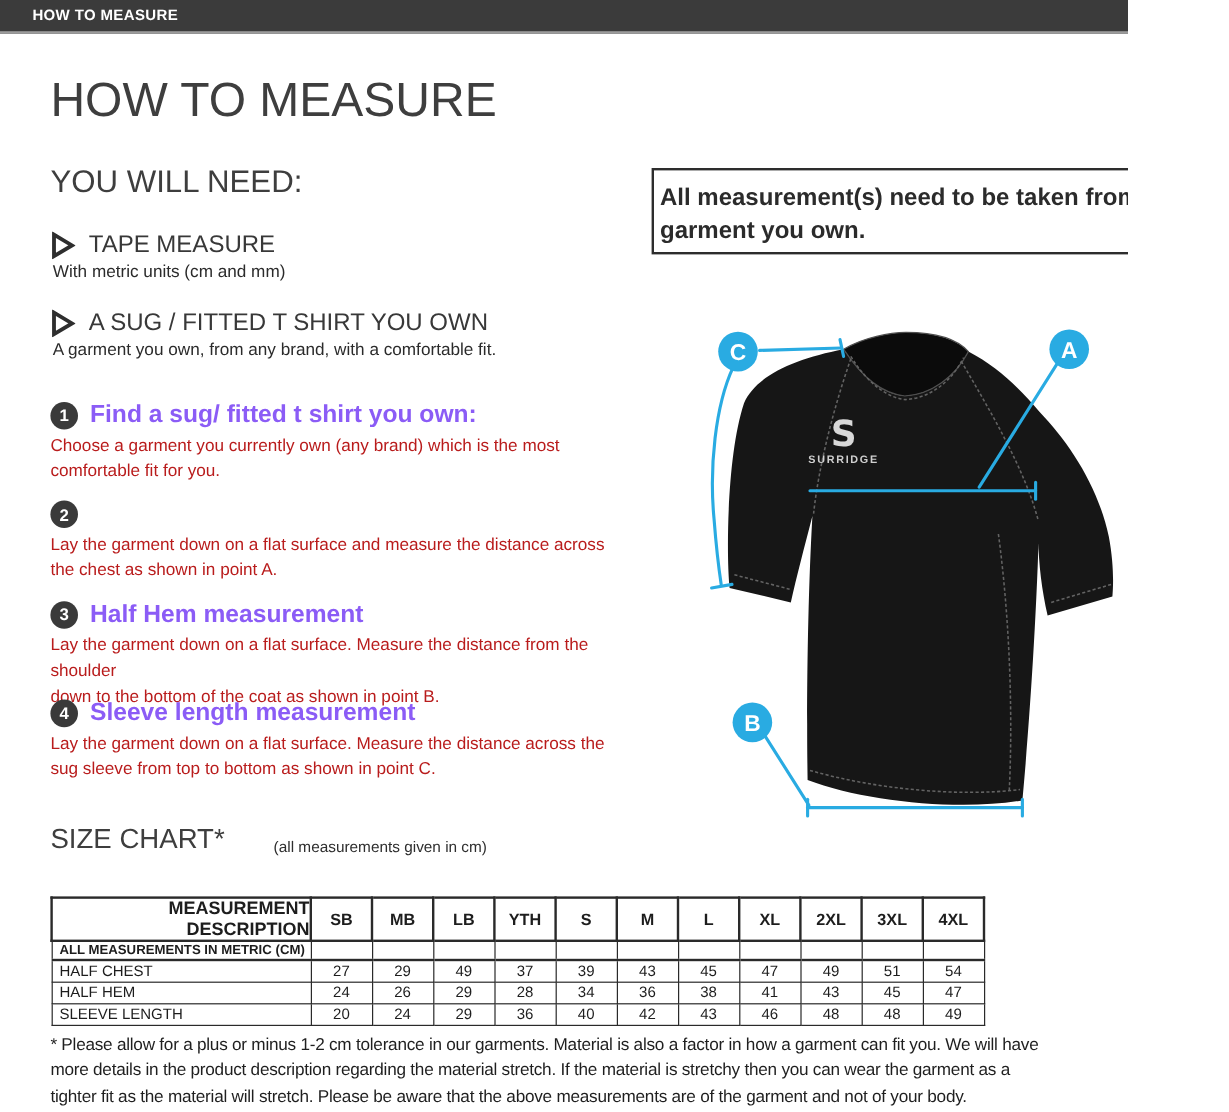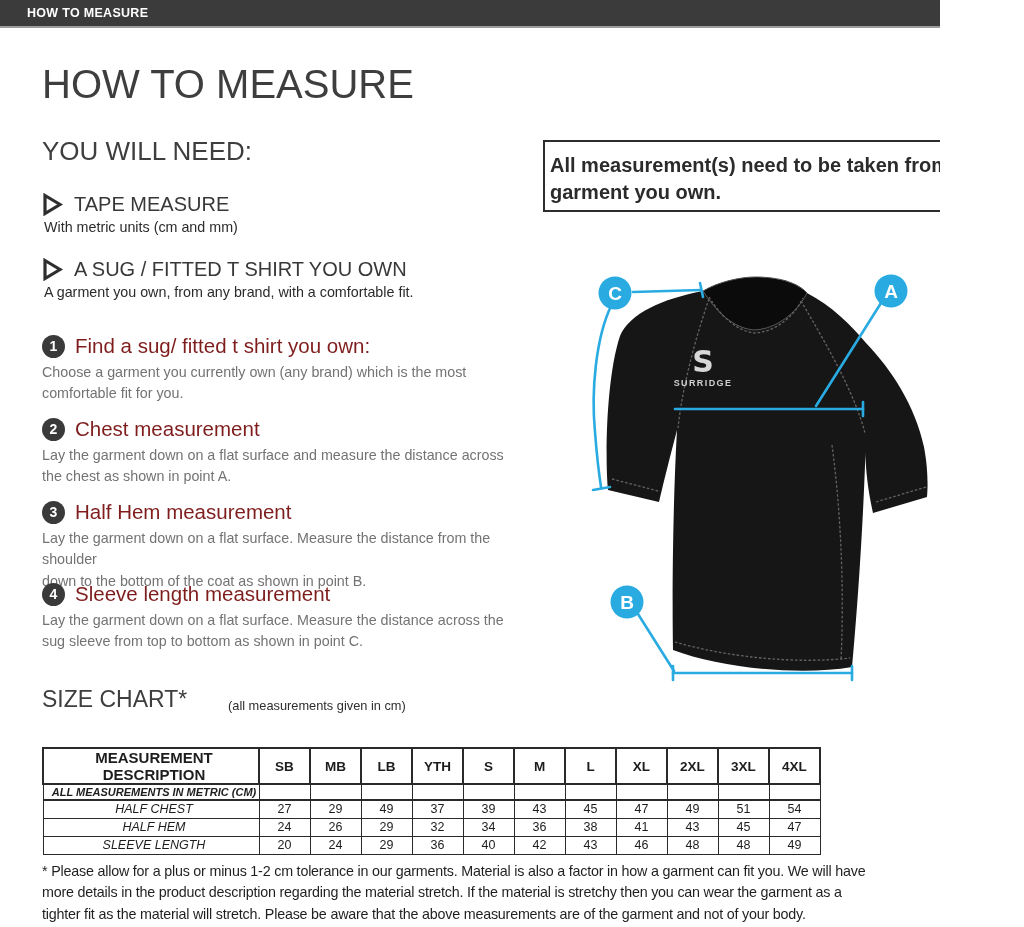--- a/index.html
+++ b/index.html
@@ -26,22 +26,22 @@
   .need-head { display:flex; align-items:center; gap:11px; }
   .need-title { font-size:20px; color:#383838; }
   .need-desc { font-size:14.3px; color:#2b2b2b; margin-top:3px; margin-left:2px; }
   .tri-icon svg { display:block; }
 
   
   .step { position:absolute; left:42px; width:500px; }
   .step-head { display:flex; align-items:center; gap:10px; }
   .step-num { width:23px; height:23px; border-radius:50%; background:#3a3a3a; color:#fff;
               font-size:14px; font-weight:700; display:flex; align-items:center; justify-content:center; flex:0 0 23px; }
-  .step-title { font-size:20.5px; color:#7f1d1d; }
-  .step-desc { font-size:14.3px; color:#737373; line-height:1.5; margin-top:4px; white-space:pre-line; }
+  .step-title { font-size:20.5px; color:#8b5cf6;font-weight:bold; }
+  .step-desc { font-size:14.3px; color:#b91c1c; line-height:1.5; margin-top:4px; white-space:pre-line; }
 
   
   .notice-box { position:absolute; left:543px; top:140px; width:440px; height:72px;
                 border:2px solid #2d2d2d; padding:10px 5px; font-size:20px; font-weight:700;
                 color:#2b2b2b; line-height:1.35; white-space:pre-line; }
 
   
   .diagram { position:absolute; left:570px; top:250px; width:420px; height:440px; }
   .ann { stroke:#29abe2; stroke-width:2.6; stroke-linecap:round; fill:none; }
   .stitch { fill:none; stroke:#636363; stroke-width:1.3; stroke-dasharray:2.6 1.9; }
@@ -52,23 +52,23 @@
   .shirt-brand { fill:#cfcfcf; font-size:9px; font-weight:700; letter-spacing:1.4px; text-anchor:middle; }
 
   
   .h2-size { position:absolute; left:42px; top:686px; font-size:23px; font-weight:400; color:#3e3e3e; }
   .size-sub { position:absolute; left:228px; top:698px; font-size:12.8px; color:#2e2e2e; }
   table.size { position:absolute; left:42px; top:747px; border-collapse:collapse;
                table-layout:fixed; width:777px; background:#fff; }
   table.size th, table.size td { border:1px solid #2a2a2a; text-align:center; overflow:hidden; }
   table.size thead th { border:2px solid #2a2a2a; font-size:13.5px; font-weight:700;
                         height:28px; color:#1d1d1d; }
-  table.size thead th.desc-col { font-size:15px; text-align:center; padding-left:6px; }
+  table.size thead th.desc-col { font-size:15px; text-align:right; padding-left:6px; }
   table.size td { font-size:12.5px; height:18px; color:#1d1d1d; }
-  table.size td.desc-col { text-align:center; padding-left:6px;font-style:italic; }
+  table.size td.desc-col { text-align:left; padding-left:6px; }
   table.size tr.metric-row td { height:16px; border-bottom:2px solid #2a2a2a; }
   table.size tr.metric-row td.desc-col { font-size:11px; font-weight:700; }
 
   
   .footnote { position:absolute; left:42px; top:861px; width:955px; font-size:14.3px;
               line-height:1.5; letter-spacing:-.2px; color:#1f1f1f; white-space:pre-line; }
 </style>
 </head>
 <body>
 
@@ -115,21 +115,20 @@
         <div class="step-head">
           <span class="step-num">1</span>
           <span class="step-title">Find a sug/ fitted t shirt you own:</span>
         </div>
         <p class="step-desc">Choose a garment you currently own (any brand) which is the most
 comfortable fit for you.</p>
       </div>
       <div class="step" style="top:417px">
         <div class="step-head">
           <span class="step-num">2</span>
-          <span class="step-title">Chest measurement</span>
         </div>
         <p class="step-desc">Lay the garment down on a flat surface and measure the distance across
 the chest as shown in point A.</p>
       </div>
       <div class="step" style="top:500px">
         <div class="step-head">
           <span class="step-num">3</span>
           <span class="step-title">Half Hem measurement</span>
         </div>
         <p class="step-desc">Lay the garment down on a flat surface. Measure the distance from the shoulder
@@ -261,21 +260,21 @@
           <td>47</td>
           <td>49</td>
           <td>51</td>
           <td>54</td>
         </tr>
         <tr>
           <td class="desc-col">HALF HEM</td>
           <td>24</td>
           <td>26</td>
           <td>29</td>
-          <td>32</td>
+          <td>28</td>
           <td>34</td>
           <td>36</td>
           <td>38</td>
           <td>41</td>
           <td>43</td>
           <td>45</td>
           <td>47</td>
         </tr>
         <tr>
           <td class="desc-col">SLEEVE LENGTH</td>

